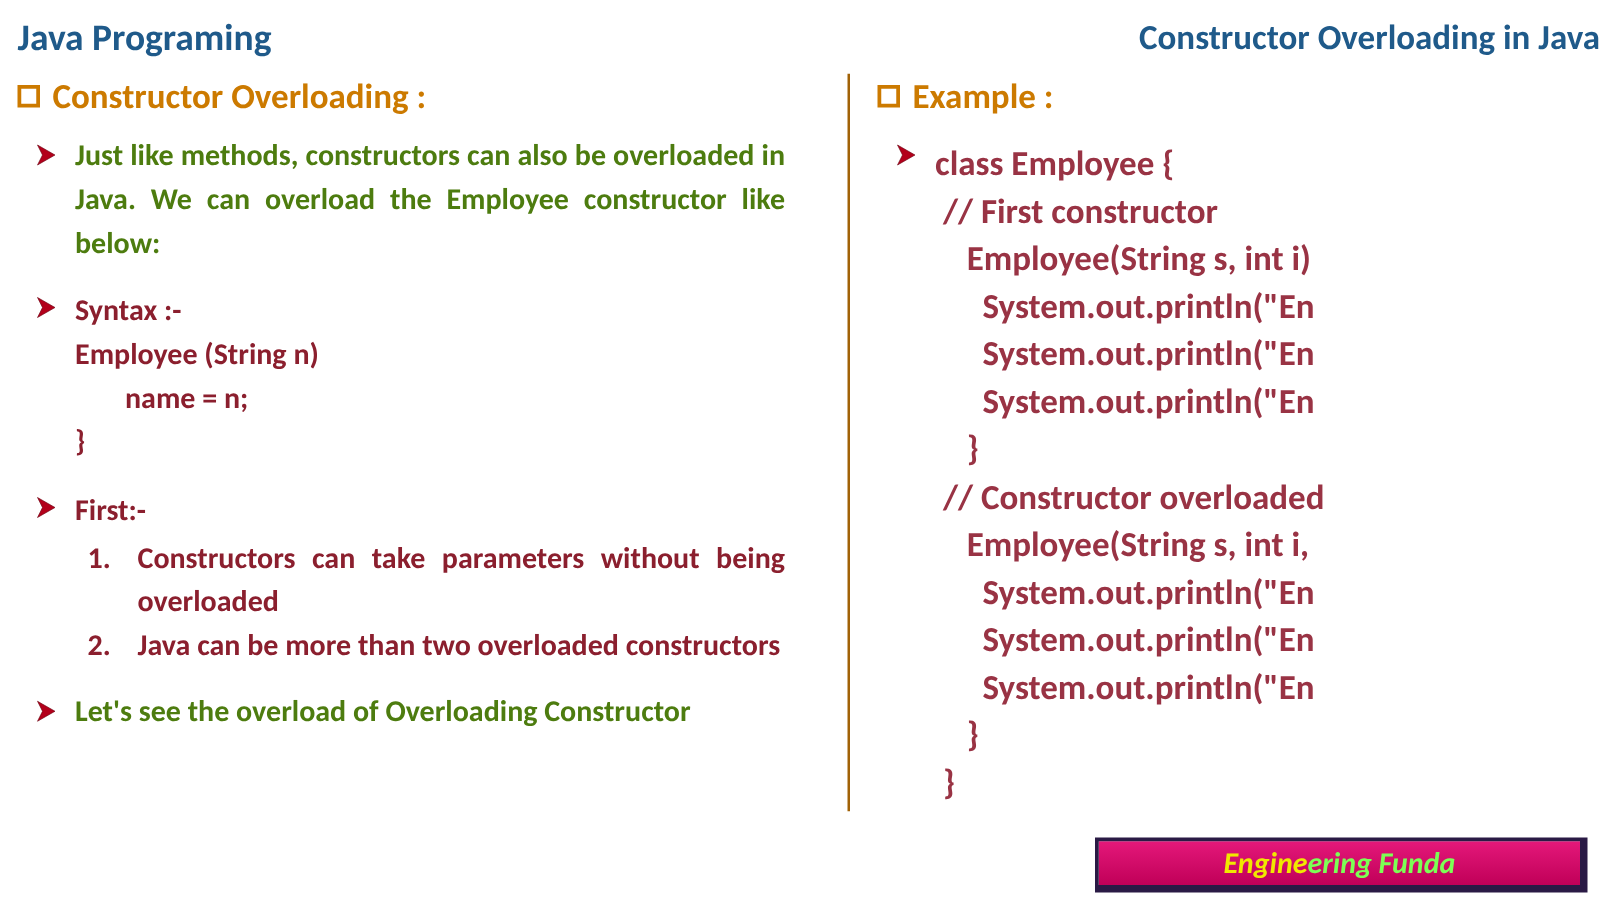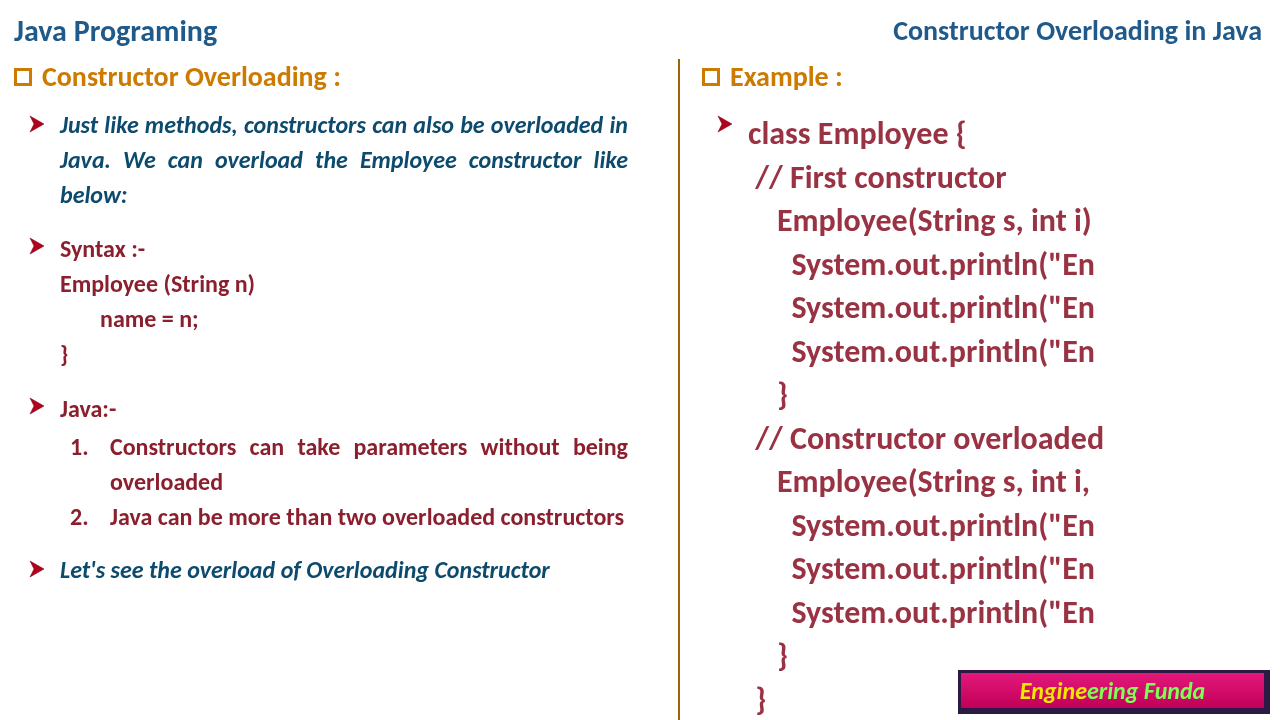--- a/index.html
+++ b/index.html
@@ -7,22 +7,21 @@
     width: 1280px;
     height: 720px;
     font-family: "Segoe UI", Calibri, Arial, sans-serif;
     background: #fff;
     position: relative;
     overflow: hidden;
   }
   .header {
     display: flex;
     justify-content: space-between;
-    padding: 12px 18px 4px 14px;
-    align-items: center;
+    padding: 12px 0 4px 14px;
   }
   .header-left {
     font-size: 30px;
     font-weight: 700;
     color: #1f5a8a;
   }
   .header-right {
     font-size: 28px;
     font-weight: 700;
     color: #1f5a8a;
@@ -64,21 +63,21 @@
     gap: 12px;
     margin: 0 0 18px 14px;
   }
   .item-text {
     font-size: 24px;
     font-weight: 700;
     color: #a02834;
     line-height: 1.45;
     flex: 1;
   }
-  .col-left .item-text { text-align: justify; color:#0c4a6e;font-style:italic; }
+  .col-left .item-text { text-align: justify; color:#4d7c0f; }
   .arrow-icon {
     width: 20px;
     flex-shrink: 0;
     margin-top: 6px;
   }
   .syntax-block {
     font-size: 24px;
     font-weight: 700;
     color: #8b1f2e;
     line-height: 1.45;
@@ -100,32 +99,32 @@
     text-align: justify;
     padding-left: 50px;
     position: relative;
   }
   .note-list li::before {
     content: counter(n) ".";
     position: absolute;
     left: 10px;
   }
   .code-block {
-    font-size: 32px;
+    font-size: 28px;
     font-weight: 700;
     color: #993344;
     line-height: 1.36;
     white-space: pre;
     margin-top: 4px;
   }
   .logo-box {
     position: absolute;
     right: 10px;
     bottom: 6px;
-    width: 312px;
+    width: 394px;
     height: 44px;
     background: linear-gradient(#e4187a, #c00058);
     border: 3px solid #2a1a45;
     border-right-width: 6px;
     border-bottom-width: 6px;
     display: flex;
     align-items: center;
     justify-content: center;
     font-style: italic;
     font-weight: 700;
@@ -167,21 +166,21 @@
         <div class="syntax-indent">name = n;</div>
         <div>}</div>
       </div>
     </div>
 
     <div class="item">
       <svg class="arrow-icon" viewBox="0 0 20 20">
         <path d="M2 2 L16 10 L2 18 L6 10 Z" fill="#b3001b" stroke="#6a0010" stroke-width="0.5"></path>
       </svg>
       <div class="syntax-block" style="flex:1">
-        <div>Java:-</div>
+        <div>First:-</div>
         <ol class="note-list">
           <li>Constructors can take parameters without being overloaded</li>
           <li>Java can be more than two overloaded constructors</li>
         </ol>
       </div>
     </div>
 
     <div class="item">
       <svg class="arrow-icon" viewBox="0 0 20 20">
         <path d="M2 2 L16 10 L2 18 L6 10 Z" fill="#b3001b" stroke="#6a0010" stroke-width="0.5"></path>

